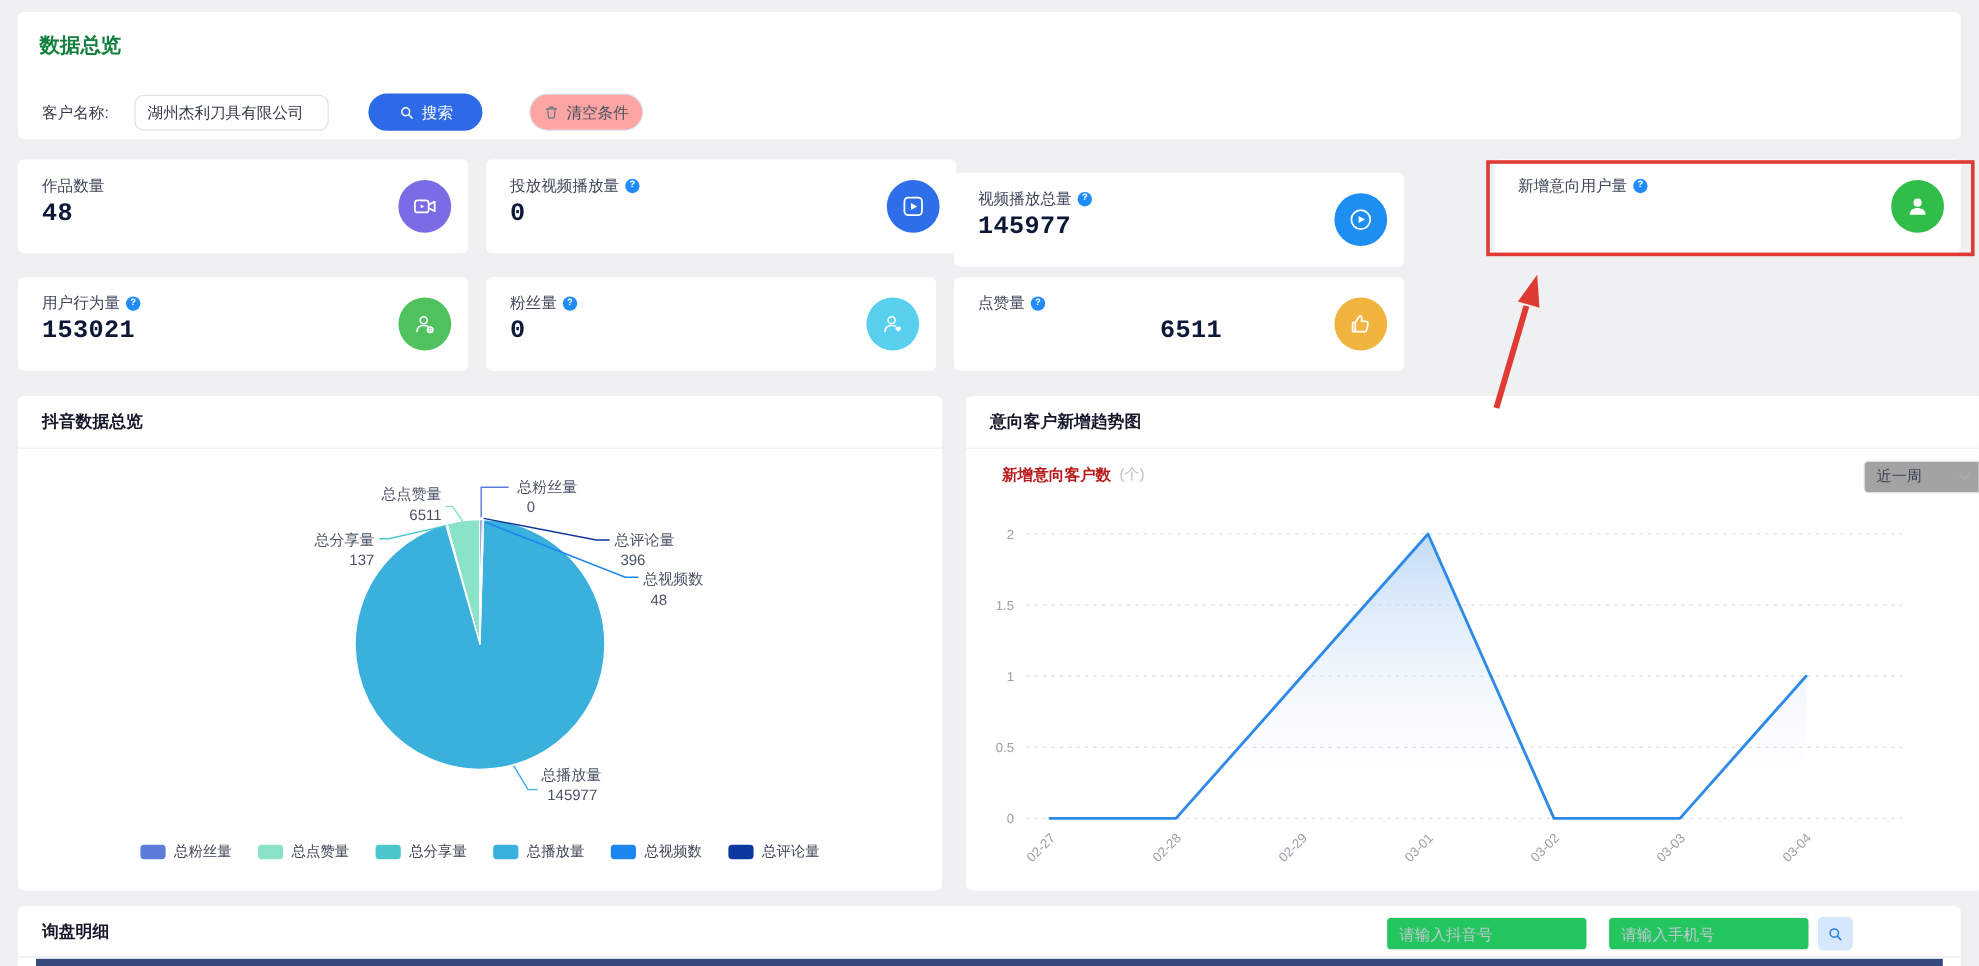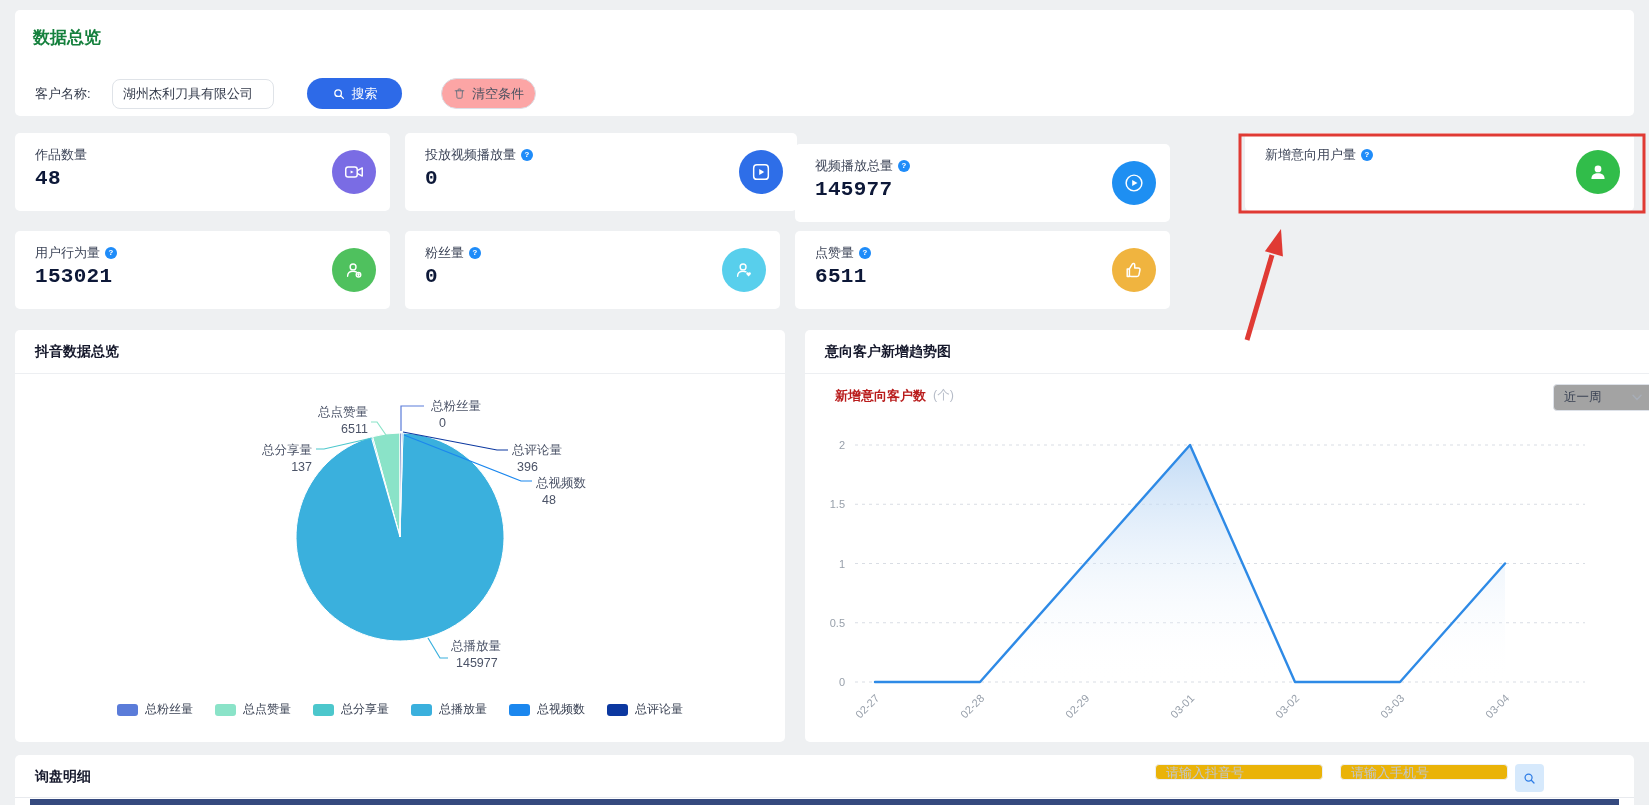--- a/index.html
+++ b/index.html
@@ -40,21 +40,21 @@
   #trend-panel{left:805px;top:330px;width:872px;height:412px;}
   #line-svg{position:absolute;left:0;top:0;width:829px;height:412px;pointer-events:none;}
   #metric-label{position:absolute;left:30px;top:57px;font-size:13px;font-weight:bold;color:#b91c1c;}
   #metric-unit{position:absolute;left:128px;top:57px;font-size:12.5px;color:#b6bcc8;}
   #range-select{position:absolute;right:24px;top:54px;width:100px;height:27px;border:1px solid #dde1e8;border-radius:4px;
     background:#a3a3a3;display:flex;align-items:center;justify-content:space-between;padding:0 10px;box-sizing:border-box;
     font-size:12.5px;color:#3a4254;cursor:pointer;}
 
   
   #inquiry-panel{left:15px;top:755px;width:1619px;height:60px;}
-  .inq-input{position:absolute;top:9px;width:168px;height:16px;background:#eab308;border:1px solid #eef0f3;border-radius:4px;
+  .inq-input{position:absolute;top:9px;width:168px;height:28px;background:#22c55e;border:1px solid #eef0f3;border-radius:4px;
     padding:0 10px;font-size:13px;color:#4a5160;outline:none;box-sizing:border-box;font-family:inherit;}
   .inq-input::placeholder{color:#c0c7d1;}
   #inq-douyin{left:1140px;}
   #inq-phone{left:1325px;}
   #inq-search-btn{position:absolute;left:1500px;top:9px;width:29px;height:28px;background:#d6e9fc;border:none;border-radius:4px;
     display:flex;align-items:center;justify-content:center;cursor:pointer;}
   #inq-divider{position:absolute;left:0;right:0;top:42px;height:1px;background:#e8eaee;}
   #table-header-strip{position:absolute;left:15px;top:44px;width:1589px;height:10px;background:#35497e;}
 
   
@@ -162,21 +162,21 @@
         </div>
         <div class="value">0</div>
         <div class="icon-circle" style="background: rgb(88, 207, 236);">
           <svg width="22" height="22" viewBox="0 0 24 24" fill="none" stroke="#fff" stroke-width="1.5" stroke-linecap="round">
             <circle cx="11" cy="8.6" r="3.2"></circle>
             <path d="M5 18.8 C5 15 7.6 13.4 11 13.4 C12.2 13.4 13.3 13.6 14.2 14"></path>
             <path d="M17 19 l-2.1-2.1 a1.45 1.45 0 0 1 2.1-2 a1.45 1.45 0 0 1 2.1 2 Z" fill="#fff" stroke="none"></path>
           </svg>
         </div>
       </div>
-      <div class="card" style="left: 795px; top: 231px; width: 375px;">
+      <div class="card" style="left: 795px; top: 231px; width: 375px; text-align: center;">
         <div class="label-row">
           <span>点赞量</span>
           <span class="info-dot">?</span>
         </div>
         <div class="value">6511</div>
         <div class="icon-circle" style="background: rgb(240, 180, 63);">
           <svg width="22" height="22" viewBox="0 0 24 24" fill="none" stroke="#fff" stroke-width="1.6" stroke-linecap="round" stroke-linejoin="round">
             <path d="M7 10.8 H4.6 V19 H7 Z"></path>
             <path d="M7 18.2 C7.6 18.8 8.4 19 9.2 19 H15.4 C16.4 19 17.2 18.3 17.4 17.3 L18.5 12 C18.8 10.8 17.9 9.7 16.6 9.7 H12.8 V6.2 C12.8 4.9 11.1 4.3 10.3 5.4 L7 10.8"></path>
           </svg>

